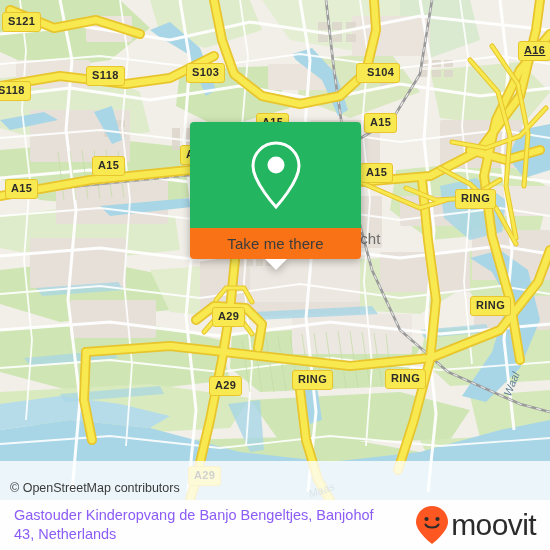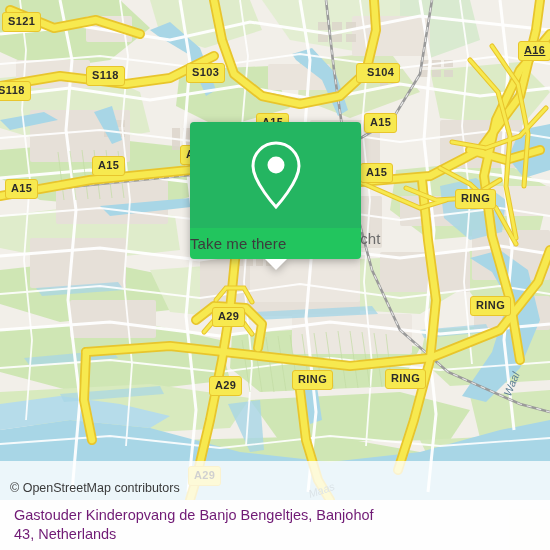--- a/index.html
+++ b/index.html
@@ -96,26 +96,26 @@
     height: 106px;
     background: #24b561;
     border-top-left-radius: 4px;
     border-top-right-radius: 4px;
     display: flex;
     align-items: center;
     justify-content: center;
   }
   #callout-body {
     height: 31px;
-    background: #22c55e;
+    background: #f97316;
     border-bottom-left-radius: 4px;
     border-bottom-right-radius: 4px;
     display: flex;
     align-items: center;
-    justify-content: flex-start;
+    justify-content: center;
   }
   #callout-label {
     color: #3c3c3c;
     font-family: "Liberation Sans", sans-serif;
     font-size: 15px;
     letter-spacing: 0.1px;
   }
   #callout-tail {
     position: absolute;
     left: 50%;
@@ -137,21 +137,21 @@
     height: 50px;
     background: rgba(255,255,255,0.93);
     z-index: 60;
     display: flex;
     align-items: center;
     justify-content: space-between;
     box-sizing: border-box;
     padding: 0 14px 0 14px;
   }
   #footer-title {
-    color: #701a75;
+    color: #8b5cf6;
     font-family: "Liberation Sans", sans-serif;
     font-size: 14.5px;
     line-height: 19px;
     max-width: 380px;
   }
   #brand {
     display: flex;
     align-items: center;
     gap: 2px;
   }
@@ -457,15 +457,25 @@
       </svg>
     </div>
     <div id="callout-body">
       <span id="callout-label">Take me there</span>
     </div>
     <div id="callout-tail"></div>
   </div>
 
   <div id="footer">
     <div id="footer-title">Gastouder Kinderopvang de Banjo Bengeltjes, Banjohof 43, Netherlands</div>
+    <div id="brand">
+      <svg width="34" height="40" viewBox="0 0 34 40">
+        <path d="M17 1 C8.2 1 1 8.2 1 17 C1 27 17 39 17 39 C17 39 33 27 33 17
+                 C33 8.2 25.8 1 17 1 Z" fill="#ff5722"></path>
+        <circle cx="11.5" cy="14" r="2.1" fill="#2b2b2b"></circle>
+        <circle cx="22.5" cy="14" r="2.1" fill="#2b2b2b"></circle>
+        <path d="M10.5 19.5 C12.5 23.5 21.5 23.5 23.5 19.5" fill="none" stroke="#2b2b2b" stroke-width="2.1" stroke-linecap="round"></path>
+      </svg>
+      <span id="brand-word">moovit</span>
+    </div>
   </div>
 
 </div>
 
 </body></html>

